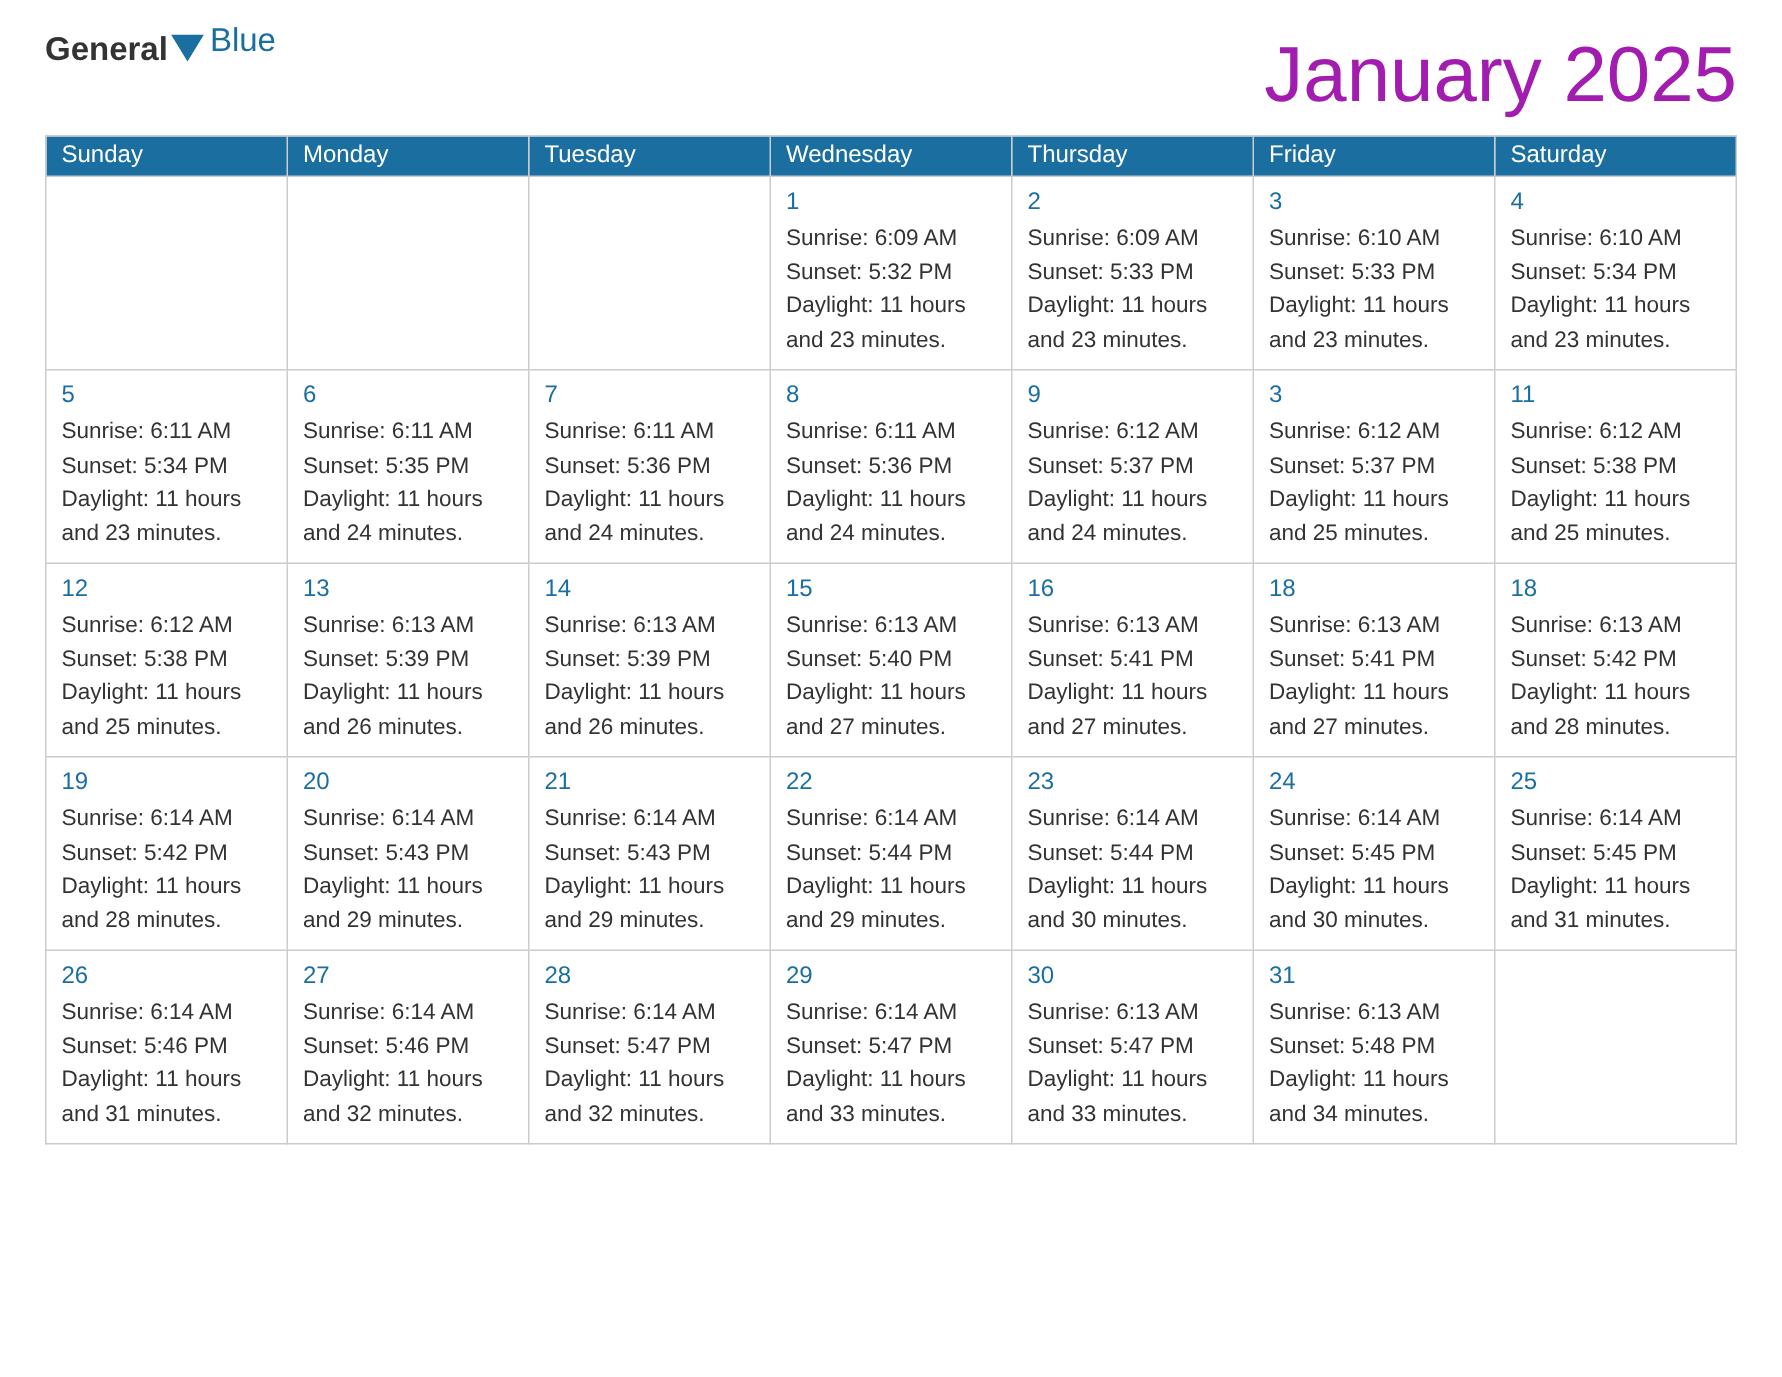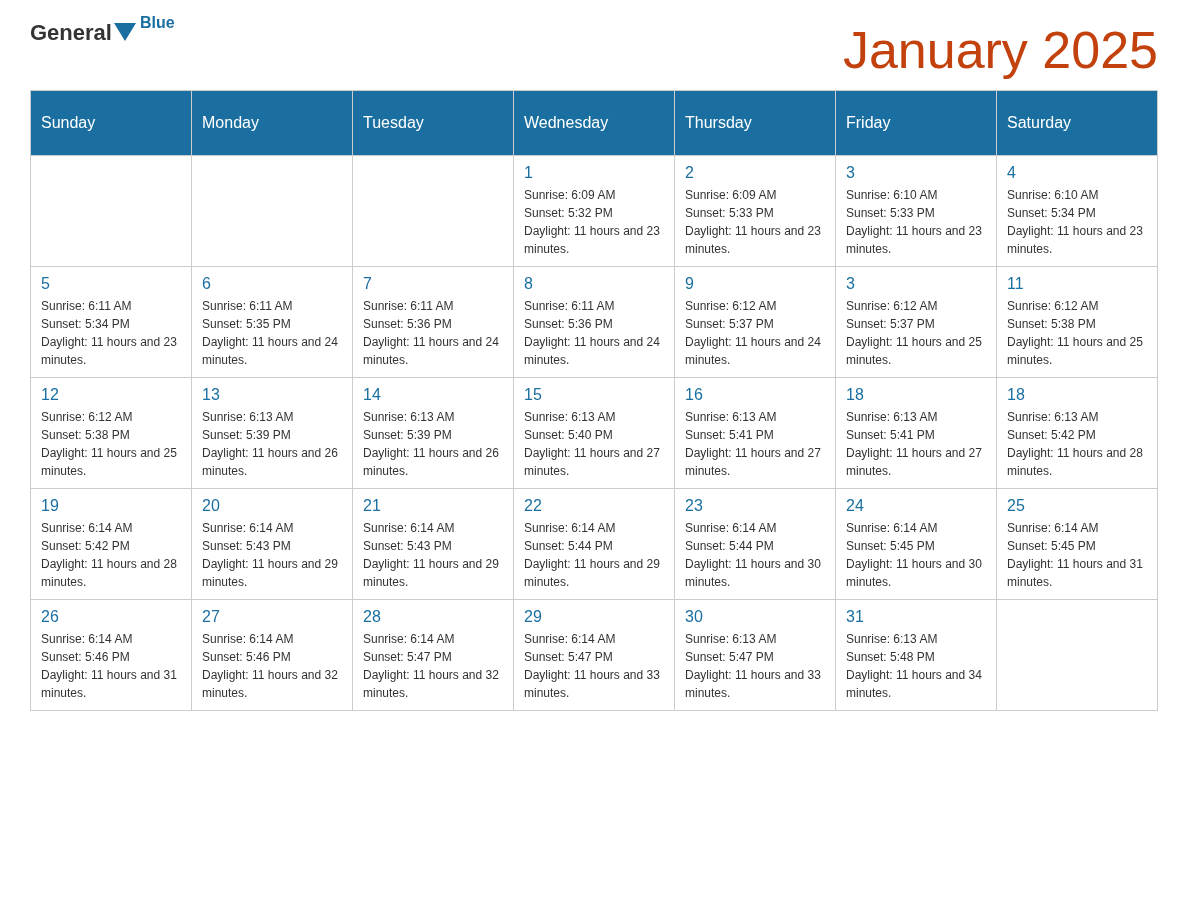--- a/index.html
+++ b/index.html
@@ -20,46 +20,46 @@
       display: flex;
       align-items: center;
       gap: 4px;
     }
     .logo-text-general {
       font-size: 22px;
       font-weight: bold;
       color: #333;
     }
     .logo-text-blue {
-      font-size: 16px;
-      font-weight: bold;
+      font-size: 22px;
+      font-weight: normal;
       color: #1a6fa0;
     }
     .title-area {
       text-align: right;
     }
     .month-title {
       font-size: 52px;
       font-weight: normal;
-      color: #c2410c;
+      color: #a21caf;
     }
     .location {
       font-size: 20px;
       color: #333;
     }
     .calendar-table {
       width: 100%;
       border-collapse: collapse;
       margin-top: 10px;
     }
     .calendar-table th {
       background-color: #1a6fa0;
       color: #fff;
       text-align: left;
-      padding: 23px 10px;
+      padding: 4px 10px;
       font-size: 16px;
       font-weight: normal;
       border: 1px solid #ccc;
     }
     .calendar-table td {
       vertical-align: top;
       padding: 8px 10px;
       border: 1px solid #ccc;
       width: 14.28%;
       min-height: 100px;
@@ -68,21 +68,21 @@
     }
     .day-number {
       font-size: 16px;
       color: #1a6fa0;
       font-weight: normal;
       display: block;
       margin-bottom: 4px;
     }
     .day-info {
       color: #333;
-      font-size: 12px;
+      font-size: 15px;
       line-height: 1.5;
     }
     .empty-cell {
       background: #fff;
     }
     .calendar-table tr td {
       height: 110px;
     }
   </style>
 </head>

